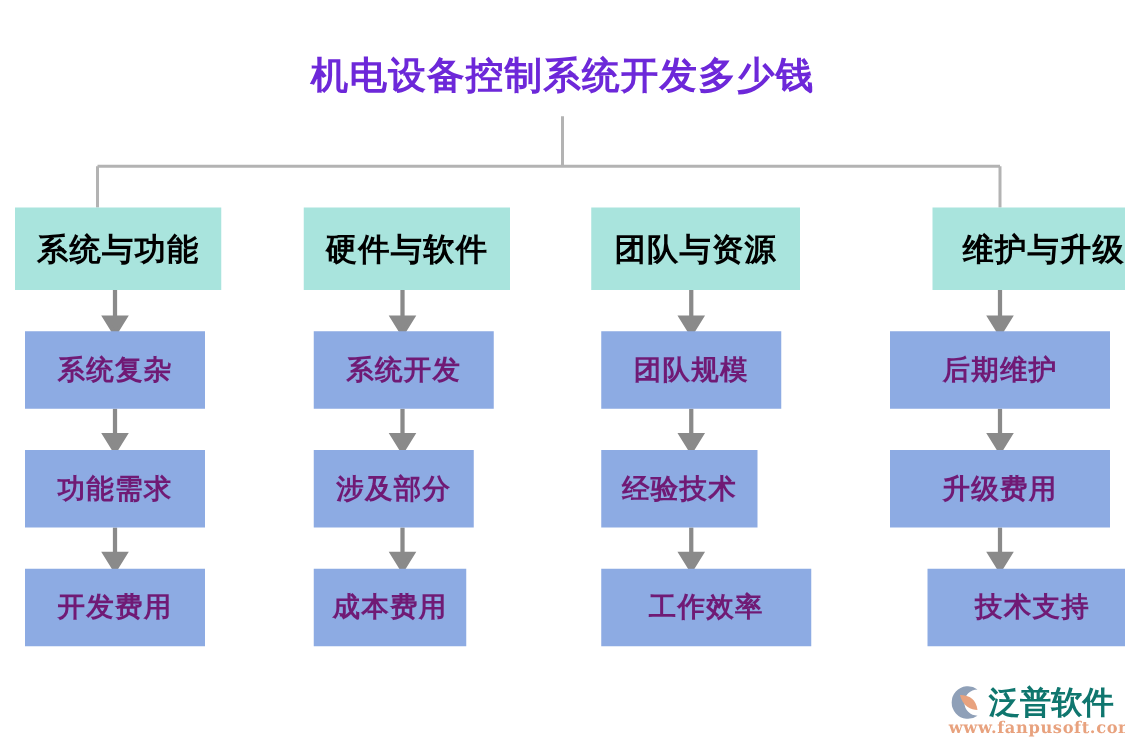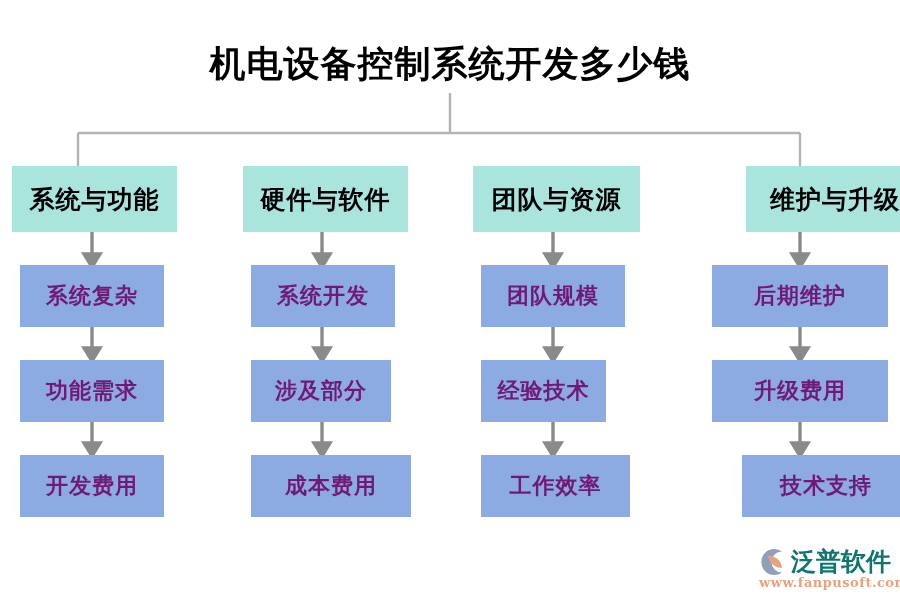--- a/index.html
+++ b/index.html
@@ -11,24 +11,24 @@
     overflow:hidden;
     position:relative;
   }
   #stage{position:relative;width:900px;height:600px;}
 
   
   .title{
     position:absolute;
     left:0;right:0;top:40px;
     text-align:center;
-    font-size:36px;
+    font-size:30px;
     font-weight:700;
     letter-spacing:1px;
-    color:#000000;
+    color:#6d28d9;
     font-family:Liberation Serif, serif;
     white-space:nowrap;
   }
 
   
   .connectors{position:absolute;left:0;top:0;width:900px;height:600px;pointer-events:none;}
 
   
   .hdr{
     position:absolute;
@@ -133,27 +133,27 @@
     </g>
   </svg>
 
   <div class="hdr" style="left:12px;  top:166px; width:165px;text-align:center;">系统与功能</div>
   <div class="node" style="left:20px;  top:265px; width:144px;">系统复杂</div>
   <div class="node" style="left:20px;  top:360px; width:144px;">功能需求</div>
   <div class="node" style="left:20px;  top:455px; width:144px;">开发费用</div>
 
   <div class="hdr" style="left:243px; top:166px; width:165px;">硬件与软件</div>
   <div class="node" style="left:251px; top:265px; width:144px;">系统开发</div>
-  <div class="node" style="left:251px; top:360px; width:140px;">涉及部分</div>
-  <div class="node" style="left:251px; top:455px; width:160px;">成本费用</div>
+  <div class="node" style="left:251px; top:360px; width:128px;">涉及部分</div>
+  <div class="node" style="left:251px; top:455px; width:122px;">成本费用</div>
 
   <div class="hdr" style="left:473px; top:166px; width:167px;">团队与资源</div>
   <div class="node" style="left:481px; top:265px; width:144px;">团队规模</div>
   <div class="node" style="left:481px; top:360px; width:125px;">经验技术</div>
-  <div class="node" style="left:481px; top:455px; width:149px;">工作效率</div>
+  <div class="node" style="left:481px; top:455px; width:168px;">工作效率</div>
 
   <div class="hdr" style="left:746px; top:166px; width:178px;">维护与升级</div>
   <div class="node" style="left:712px; top:265px; width:176px;">后期维护</div>
   <div class="node" style="left:712px; top:360px; width:176px;">升级费用</div>
   <div class="node" style="left:742px; top:455px; width:168px;text-align:right;">技术支持</div>
 
   <div class="logo">
     <svg class="logo-mark" viewBox="0 0 34 30" width="34" height="30">
 
       <path d="M27 4.5 A13 13 0 1 0 27 25.5 A10.5 10.5 0 1 1 27 4.5 Z" fill="#8fa0b8"></path>

